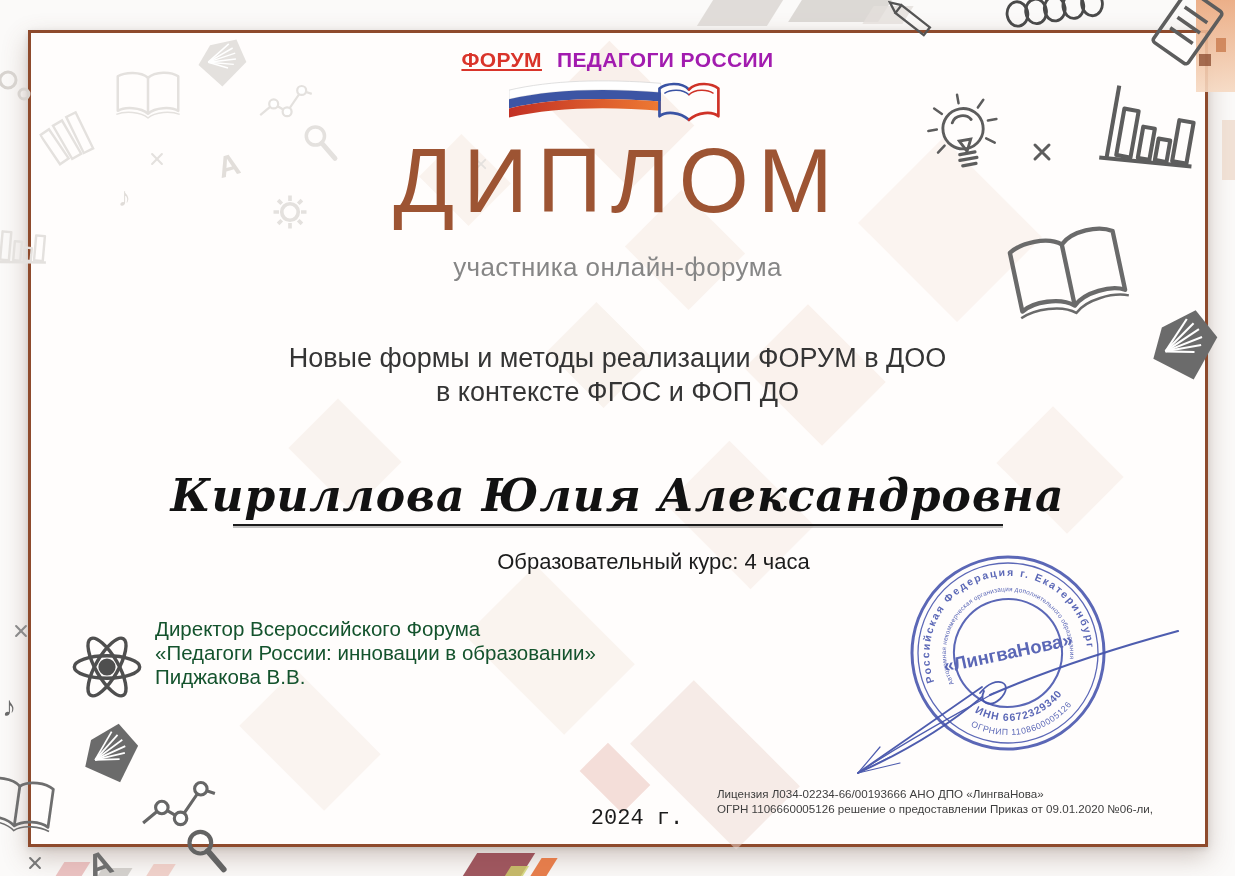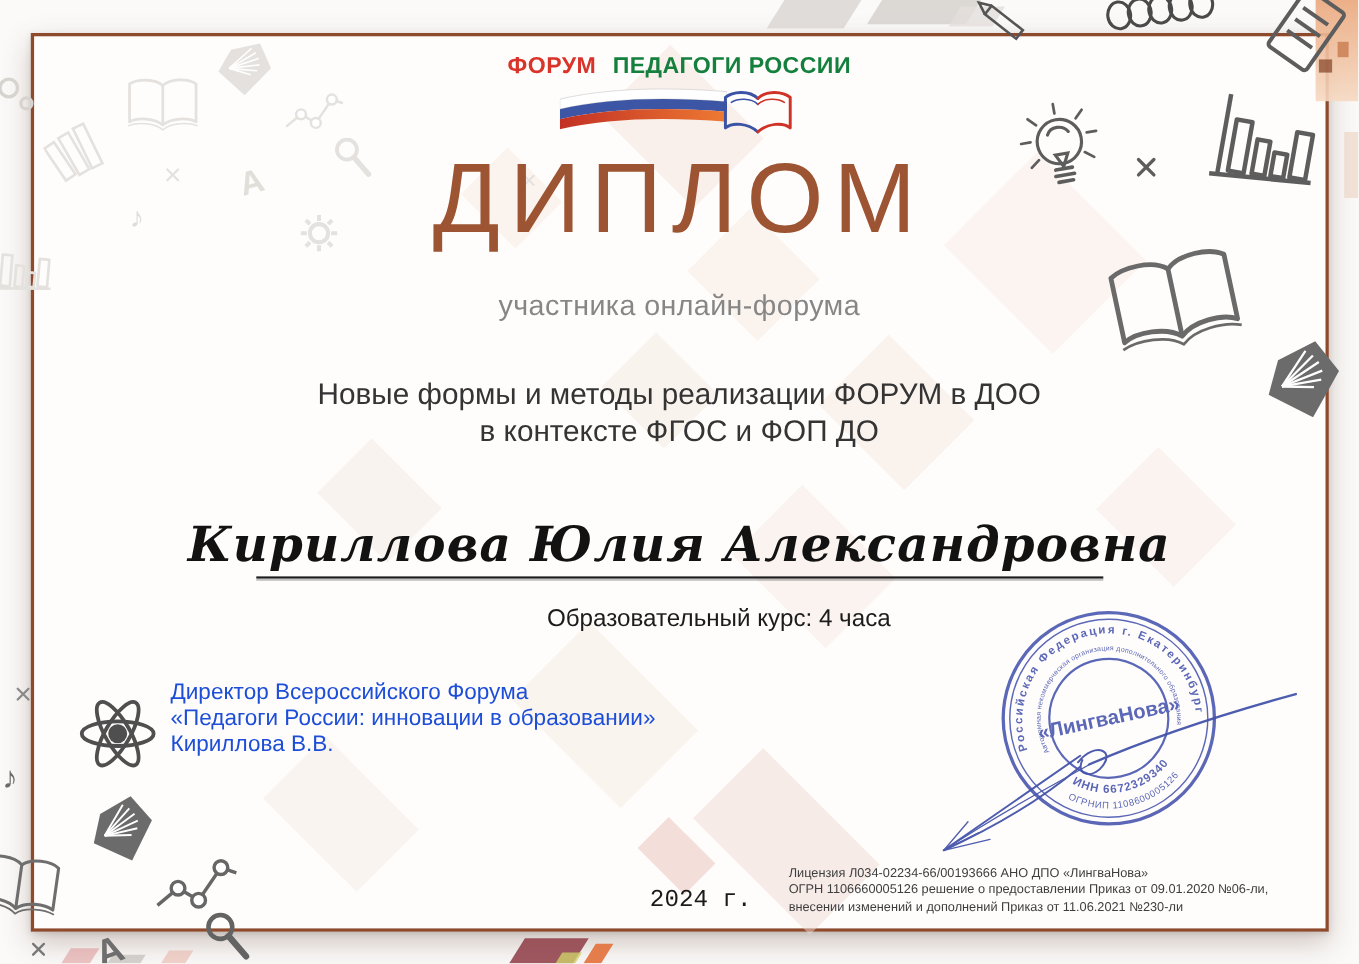--- a/index.html
+++ b/index.html
@@ -22,37 +22,37 @@
   .lt{color:#e4e1de;}
   .dk{color:#5d5d5d;}
 
   
   .content{position:absolute;inset:0;z-index:4;}
   .cc{position:absolute;left:0;width:100%;text-align:center;}
 
   
   .logo{position:absolute;left:50%;top:48px;transform:translateX(-50%);text-align:center;}
   .logo-text{font-size:21px;font-weight:bold;letter-spacing:.4px;white-space:nowrap;}
-  .logo-text .red{color:#d9342a;margin-right:15px;}
-  .logo-text .blue{color:#15803d;}
+  .logo-text .red{color:#d9342a;margin-right:15px;text-decoration:underline;}
+  .logo-text .blue{color:#a21caf;}
   .logo-art{display:flex;align-items:flex-start;justify-content:center;margin-top:3px;}
   .logo-art .book{margin-left:-10px;margin-top:2px;}
 
   .title{top:136px;font-size:90px;line-height:1;font-weight:normal;color:#9d5433;
     letter-spacing:9px;margin:0;}
-  .subtitle{top:262px;font-size:26px;color:#868686;letter-spacing:.4px;}
+  .subtitle{top:252px;font-size:26px;color:#868686;letter-spacing:.4px;}
   .course{top:341px;font-size:27px;line-height:34px;color:#343434;}
   .p-name{top:470px;font-family:"DejaVu Serif",serif;font-style:italic;font-weight:bold;
     font-size:44px;color:#121212;letter-spacing:1px;}
   .underline{position:absolute;left:50%;top:524px;width:770px;transform:translateX(-50%);
     border-top:2px solid #1c1c1c;box-shadow:0 2px 0 rgba(80,80,80,.35);}
   .course-info{top:549px;font-size:22px;color:#1c1c1c;margin-left:36px;}
 
   .director{position:absolute;left:155px;top:617px;font-size:20.5px;line-height:24px;
-    color:#1d4ed8;text-align:left;}
+    color:#14532d;text-align:left;}
   .atom-wrap{position:absolute;left:64px;top:624px;}
 
   .stamp-wrap{position:absolute;left:830px;top:545px;}
   .license{position:absolute;left:717px;top:786px;width:480px;font-size:11.6px;
     line-height:15.4px;color:#3e3e3e;text-align:left;}
   .year{position:absolute;left:577px;top:806px;width:120px;text-align:center;
     font-size:22px;color:#1b1b1b;font-family:Liberation Mono, monospace;}
 
   .stamp-text{font-family:"Liberation Sans",sans-serif;fill:#4553ad;}
 </style>
@@ -321,21 +321,21 @@
 
     <div class="atom-wrap">
       <svg width="86" height="86" viewBox="0 0 100 100" style="color:#4f4f4f">
           <use href="#d-atom" width="100" height="100"></use>
         </svg>
     </div>
 
     <div class="director">
       <div>Директор Всероссийского Форума</div>
       <div>«Педагоги России: инновации в образовании»</div>
-      <div>Кириллова В.В.</div>
+      <div>Пиджакова В.В.</div>
     </div>
 
     <div class="stamp-wrap">
       <svg width="380" height="260" viewBox="0 0 380 260">
 
         <g fill="none" stroke="#3f4fa8" stroke-width="1.8" stroke-linecap="round" opacity=".92">
           <path d="M28,228 L152,142"></path>
           <path d="M28,228 C72,208 114,184 152,152"></path>
           <path d="M28,228 C92,186 126,170 164,148" stroke-width="1.2"></path>
           <path d="M28,228 L60,212 M28,228 L50,202 M28,228 L70,218" stroke-width="1.2"></path>
@@ -366,19 +366,18 @@
             <textPath href="#tp-ogrn" startOffset="50%" text-anchor="middle">ОГРНИП 1108600005126</textPath>
           </text>
           <text class="stamp-text" y="6" font-size="18.5" font-weight="bold" text-anchor="middle">«ЛингваНова»</text>
         </g>
       </svg>
     </div>
 
     <div class="license">
       <div>Лицензия Л034-02234-66/00193666 АНО ДПО «ЛингваНова»</div>
       <div>ОГРН 1106660005126 решение о предоставлении Приказ от 09.01.2020 №06-ли,</div>
-      <div>внесении изменений и дополнений Приказ от 11.06.2021 №230-ли</div>
     </div>
 
     <div class="year">2024 г.</div>
 
   </div>
 </div>
 
 </body></html>

